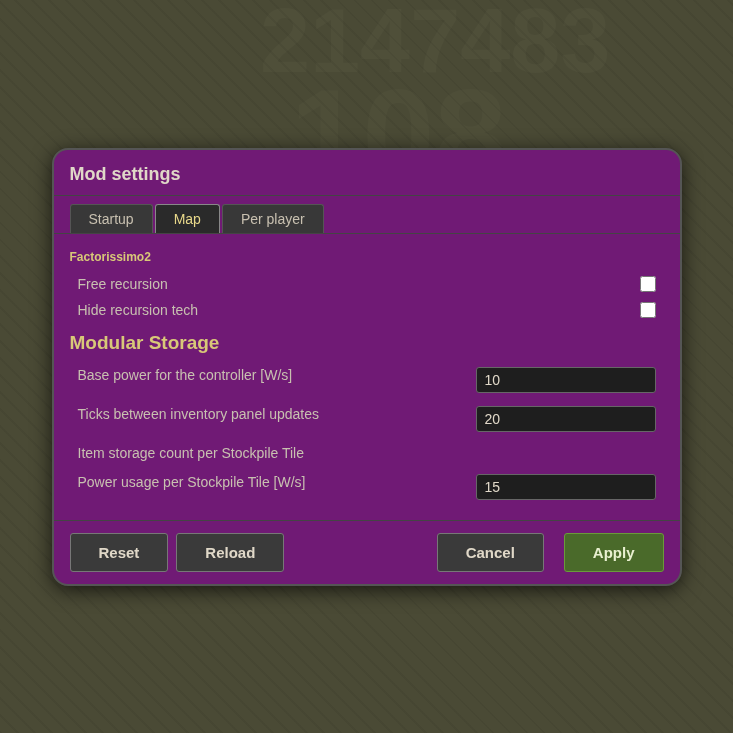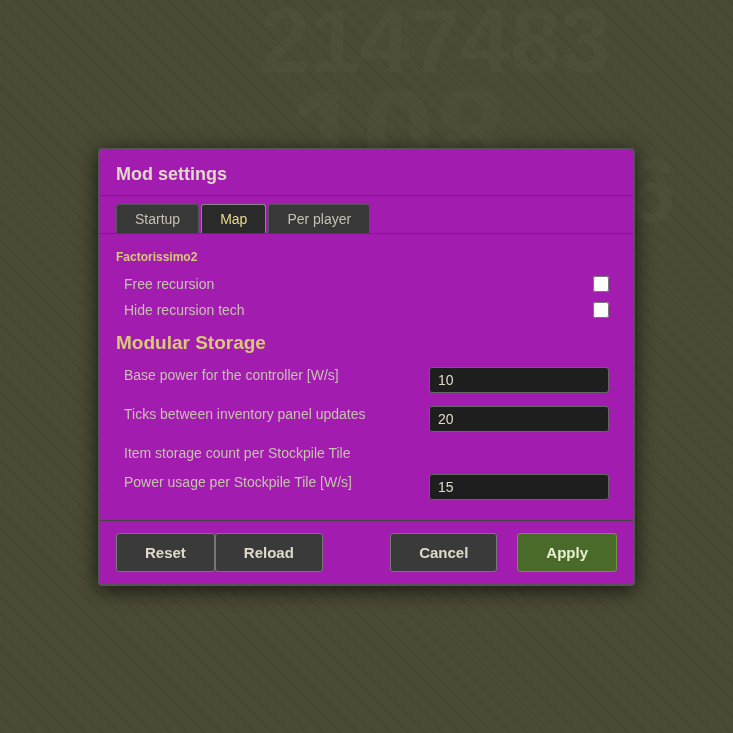--- a/index.html
+++ b/index.html
@@ -31,24 +31,24 @@
 
     .overlay {
       position: absolute;
       inset: 0;
       display: flex;
       align-items: center;
       justify-content: center;
     }
 
     .modal {
-      background: #a21caf;
+      background: #701a75;
       border: 2px solid #555;
-      border-radius: 4px;
-      width: 537px;
+      border-radius: 16px;
+      width: 630px;
       min-height: 400px;
       display: flex;
       flex-direction: column;
       box-shadow: 0 4px 20px rgba(0,0,0,0.7);
     }
 
     .modal-header {
       padding: 14px 16px 10px;
       border-bottom: 1px solid #444;
     }
@@ -152,20 +152,21 @@
     .modal-footer {
       display: flex;
       justify-content: space-between;
       padding: 12px 16px;
       border-top: 1px solid #444;
       gap: 8px;
     }
 
     .footer-left {
       display: flex;
+      gap: 8px;
     }
 
     .footer-right {
       display: flex;
       gap: 20px;
     }
 
     .btn {
       padding: 10px 28px;
       border: 1px solid #777;

